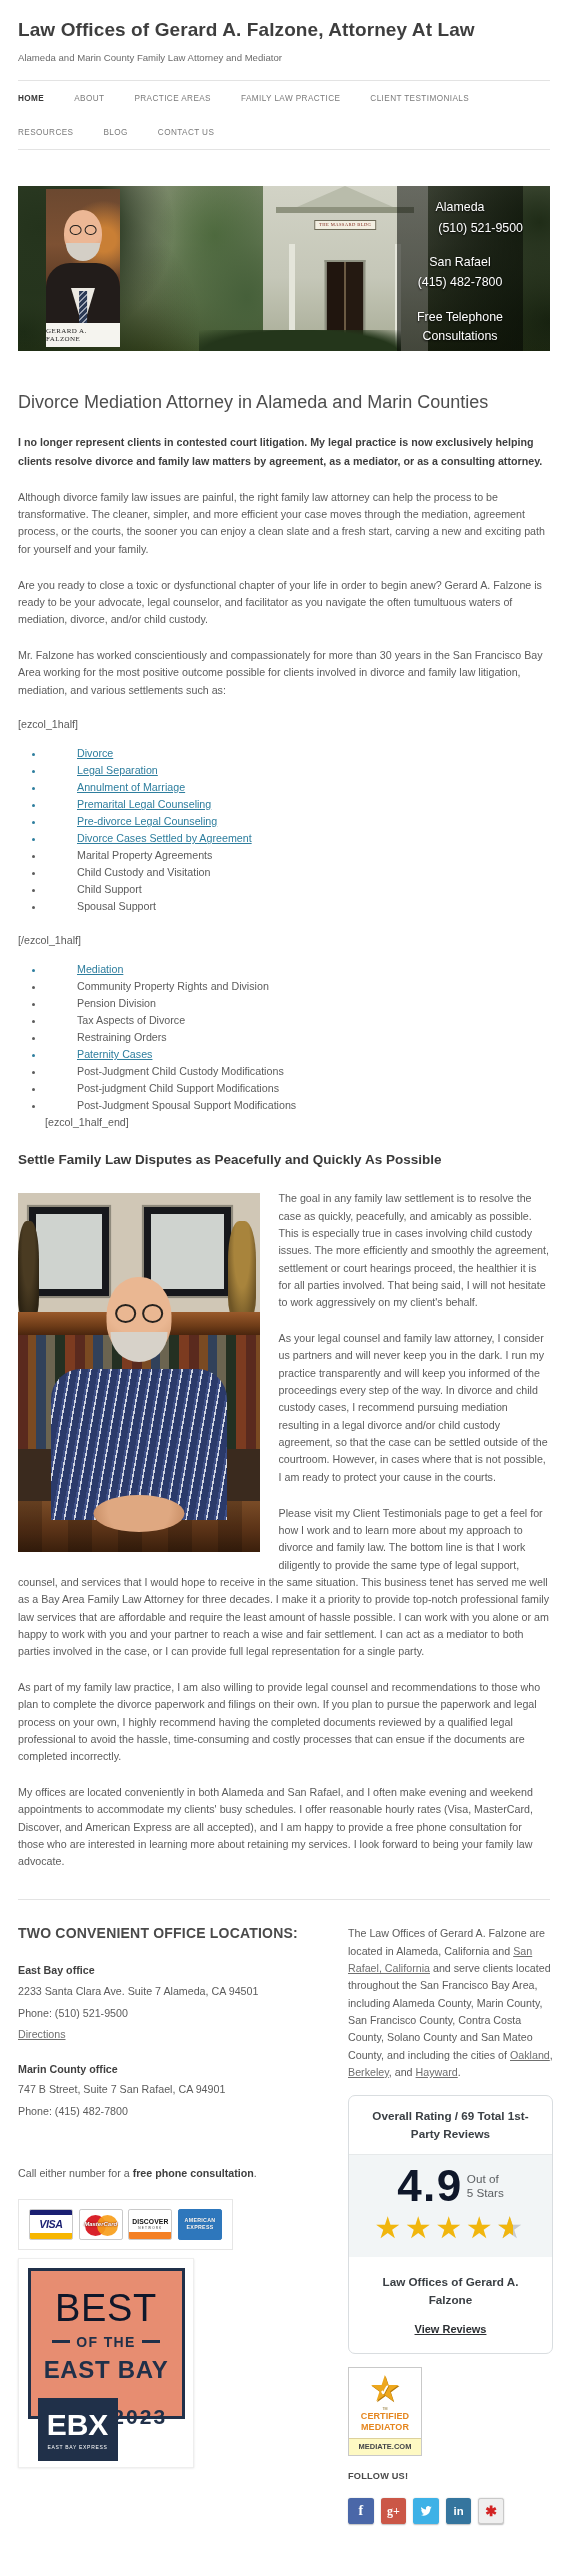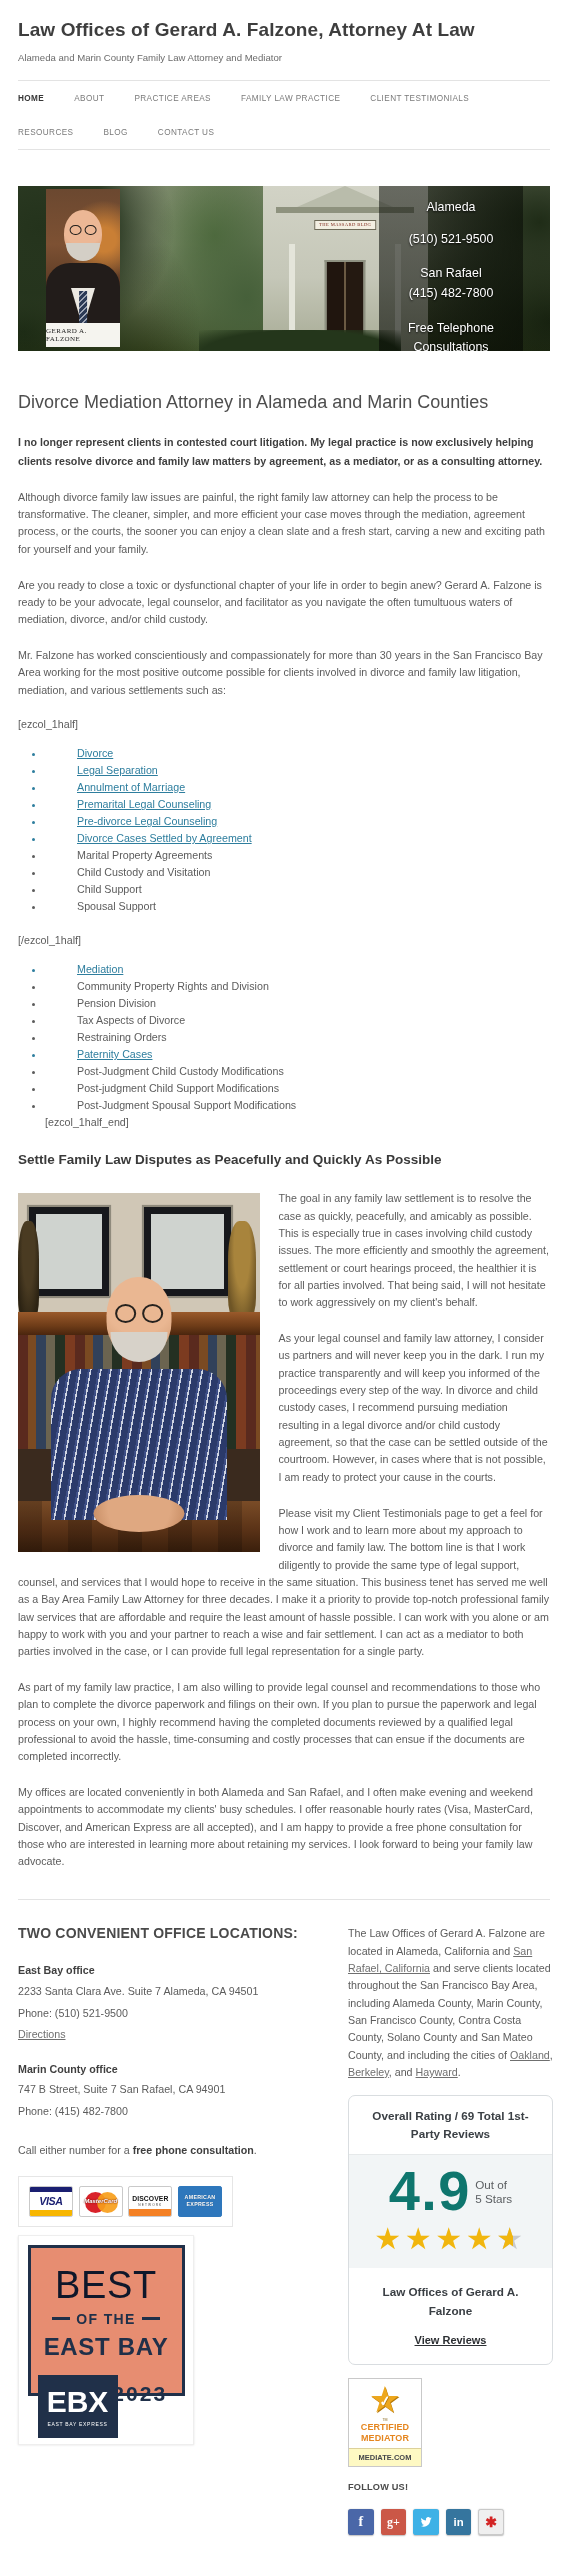--- a/index.html
+++ b/index.html
@@ -61,24 +61,24 @@
     background:radial-gradient(circle at 50% 32%, #ecb795 0 55%, #d9a37f 82%, #c08e6b 100%); }
   .hero-portrait .beard { position:absolute; top:54px; left:50%; transform:translateX(-50%);
     width:34px; height:18.5px; border-radius:0 0 18.5px 18.5px; background:#d4cfc6; }
   .hero-portrait .glasses { position:absolute; top:36px; left:50%; transform:translateX(-50%);
     display:flex; gap:2.8px; }
   .hero-portrait .lens { width:12px; height:10.7px; border:1.8px solid #23201d; border-radius:50%; }
   .hero-portrait .caption { position:absolute; bottom:0; left:0; width:100%; height:24px; background:#f5f4ef;
     display:flex; align-items:center; justify-content:center; font-family:"Liberation Serif",serif;
     font-size:7px; letter-spacing:0.4px; color:#1d1d1d; }
 
-  .hero-contact { position:absolute; right:27px; top:0; bottom:0; width:144px; text-align:center;
+  .hero-contact { position:absolute; right:27px; top:0; bottom:0; width:126px; text-align:center;
     background:linear-gradient(180deg, rgba(6,9,4,.52), rgba(6,9,4,.62)); color:#fff; }
   .hero-contact div { text-shadow:0 0.7px 2.1px rgba(0,0,0,.9); font-size:12.4px; }
-  .hc-city1 { margin-top:14px; } .hc-phone1 { margin-top:18px; }
+  .hc-city1 { margin-top:14px; } .hc-phone1 { margin-top:7px;text-align:right; }
   .hc-city2 { margin-top:20px; } .hc-phone2 { margin-top:5.7px; }
   .hc-offer1 { margin-top:21px; } .hc-offer2 { margin-top:5px; }
 
   
   .page-title { margin-top:41px; font-size:18px; font-weight:400; color:#4e4e4e; }
   .intro-bold { margin-top:20px; font-size:10.7px; font-weight:700; color:#3f3f3f; line-height:1.75; }
   .body-p { margin-top:18.5px; font-size:10.7px; color:#5c5c5c; line-height:1.62; }
   .shortcode { margin-top:18.5px; font-size:10.7px; color:#5c5c5c; }
   .practice-list { margin:15.6px 0 0 7px; padding-left:20px; }
   .practice-list li { font-size:10.7px; line-height:17px; color:#5c5c5c;padding-left:32px; }
@@ -119,21 +119,21 @@
   .footer-rule { margin-top:28px; border:none; border-top:0.7px solid #e3e3e3; }
   .footer-widgets { display:flex; margin-top:25.6px; }
   .fw-left { width:313px; flex:0 0 313px; }
   .fw-right { flex:1; padding-left:17px; }
 
   .fw-heading { font-size:14px; font-weight:700; color:#4a4a4a; letter-spacing:0.2px; }
   .office-name { margin-top:23px; font-size:10.7px; font-weight:700; color:#3f3f3f; }
   .office-line { margin-top:6.4px; font-size:10.7px; color:#5c5c5c; line-height:1.5; }
   a.gray-link { color:#6f6f6f; text-decoration:underline; cursor:pointer; font-size:10.7px; }
   .directions { display:inline-block; margin-top:6.4px; }
-  .call-line { margin-top:24px; font-size:10.7px; color:#5c5c5c; }
+  .call-line { margin-top:47px; font-size:10.7px; color:#5c5c5c; }
   .call-line b { color:#3f3f3f; }
 
   .cards-box { margin-top:20px; width:215px; border:0.7px solid #e6e6e6; background:#fff; padding:9.2px 7px;
     display:flex; gap:5.7px; justify-content:center; }
   .card { position:relative; width:44px; height:31px; background:#fff; border:0.7px solid #c9c9c9; border-radius:2.1px; overflow:hidden;
     display:flex; flex-direction:column; align-items:center; justify-content:center; }
   .card.visa::before { content:""; position:absolute; top:0; left:0; right:0; height:5.7px; background:#1a1f71; }
   .card.visa::after { content:""; position:absolute; bottom:0; left:0; right:0; height:5.7px; background:#f7b600; }
   .visa-word { font-size:10.7px; font-weight:700; font-style:italic; color:#1a1f71; letter-spacing:-0.4px; }
   .mc-c1,.mc-c2 { position:absolute; top:5px; width:21px; height:21px; border-radius:50%; }
@@ -163,21 +163,21 @@
   .ebx-box .ebx-sub { margin-top:3.6px; font-size:5px; letter-spacing:0.7px; color:#fff; }
   .ebx-year { position:absolute; right:25.6px; top:146px; font-size:21px; font-weight:800; color:#203049; letter-spacing:2.1px; }
 
   .about-p { font-size:10.7px; color:#5c5c5c; line-height:1.62; max-width:206px; }
 
   .rating-card { margin-top:14px; width:205px; border:0.7px solid #d9dde0; border-radius:7px; background:#fff; overflow:hidden; }
   .rating-head { padding:10.7px 10px; text-align:center; font-size:11.7px; font-weight:700; color:#3b4045;
     line-height:1.55; border-bottom:0.7px solid #e6e9ea; }
   .rating-body { background:#f2f5f6; padding:11.4px 0 14px; text-align:center; }
   .score-row { display:flex; justify-content:center; align-items:center; }
-  .score { font-size:56px; font-weight:700; color:#0f766e; line-height:.9; letter-spacing:1.4px; }
+  .score { font-size:44px; font-weight:700; color:#0f172a; line-height:.9; letter-spacing:1.4px; }
   .score-sub { margin-left:4.3px; text-align:left; font-size:11.7px; color:#5d6063; line-height:1.2; }
   .stars { margin-top:7px; font-size:30px; letter-spacing:3.6px; line-height:1; }
   .star { color:#f1b60e; } .star.half { color:#c8cacc; position:relative; display:inline-block; }
   .star.half::before { content:"★"; position:absolute; left:0; top:0; width:55%; overflow:hidden; color:#f1b60e; }
   .rating-foot { padding:15.6px 7px 18.5px; text-align:center; }
   .r-name { font-size:11.7px; font-weight:700; color:#3a3f44; line-height:1.6; }
   .view-reviews { display:inline-block; margin-top:12.8px; font-size:11px; font-weight:700; color:#2c2f33;
     text-decoration:underline; cursor:pointer; }
 
   .mediator-badge { margin-top:12.8px; width:74px; background:#fff; border:0.7px solid #c9c9c9; text-align:center; padding-top:2.8px; }

